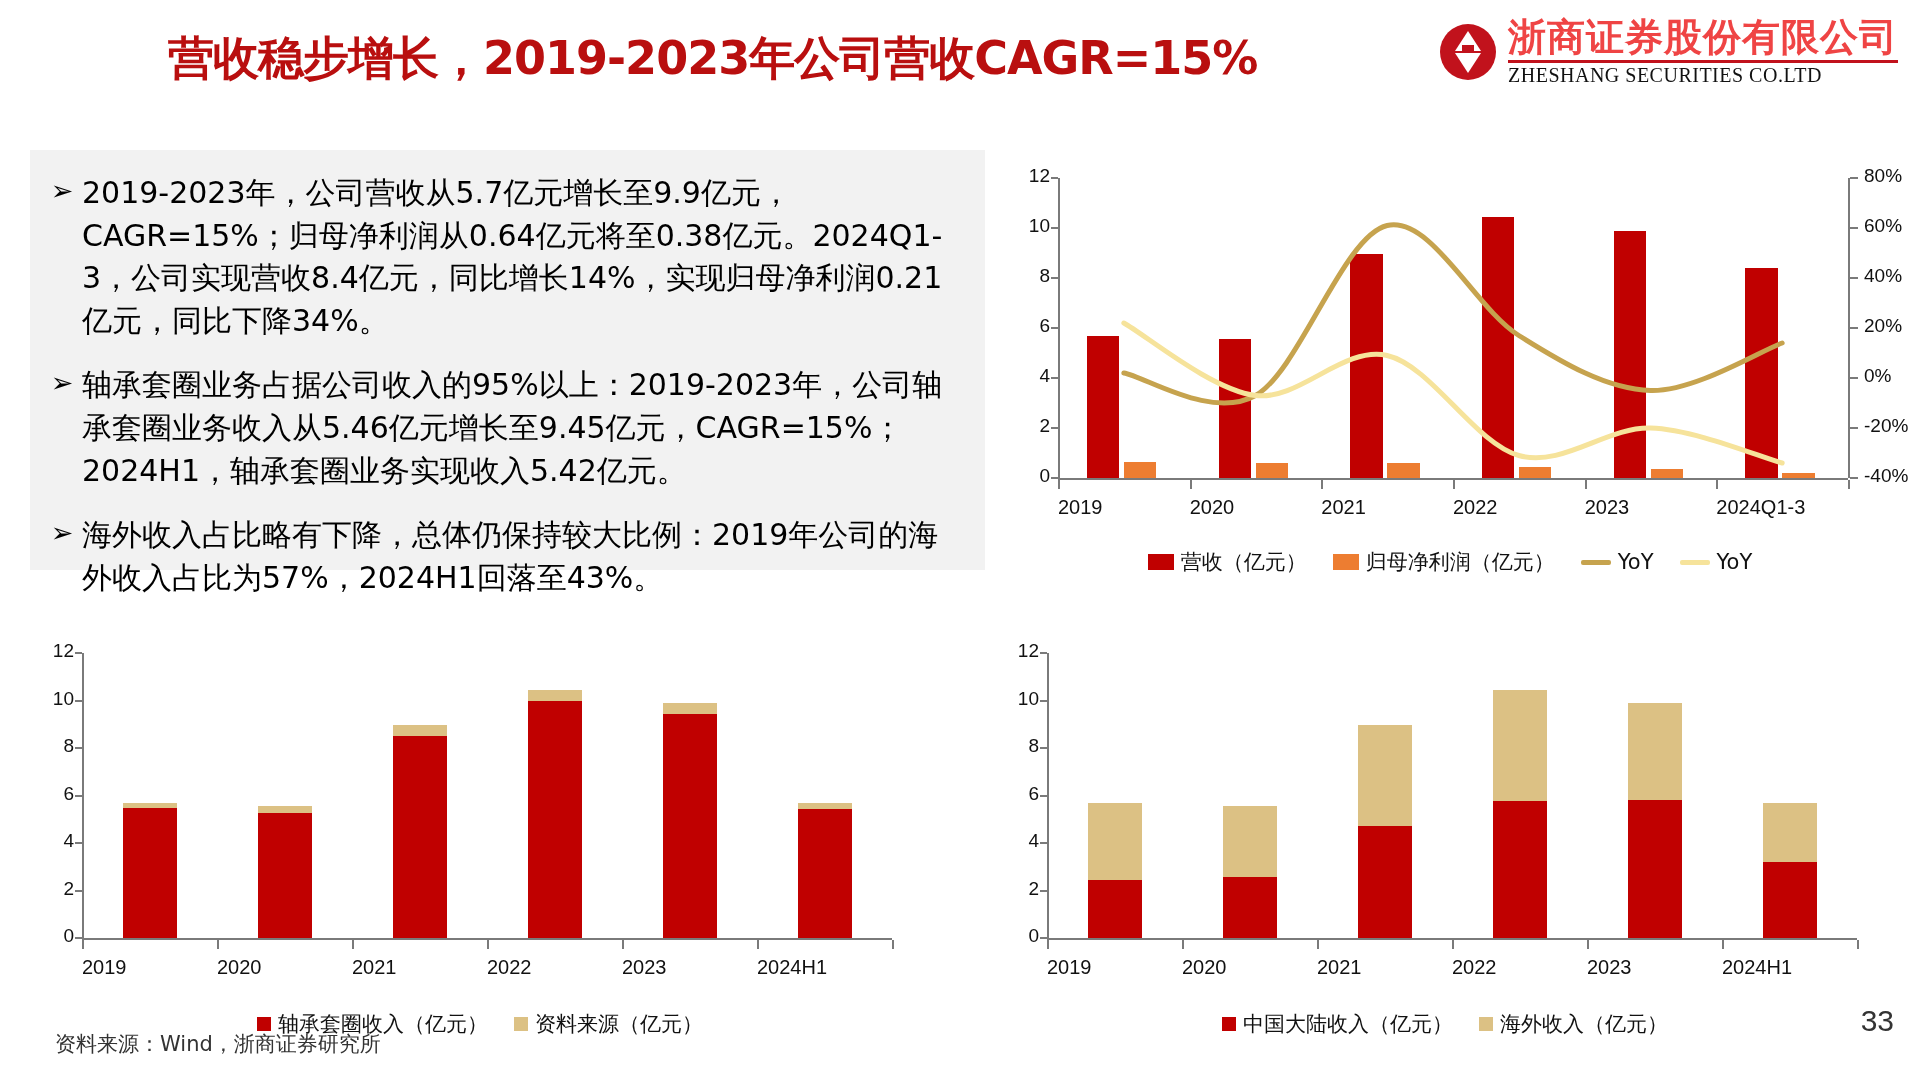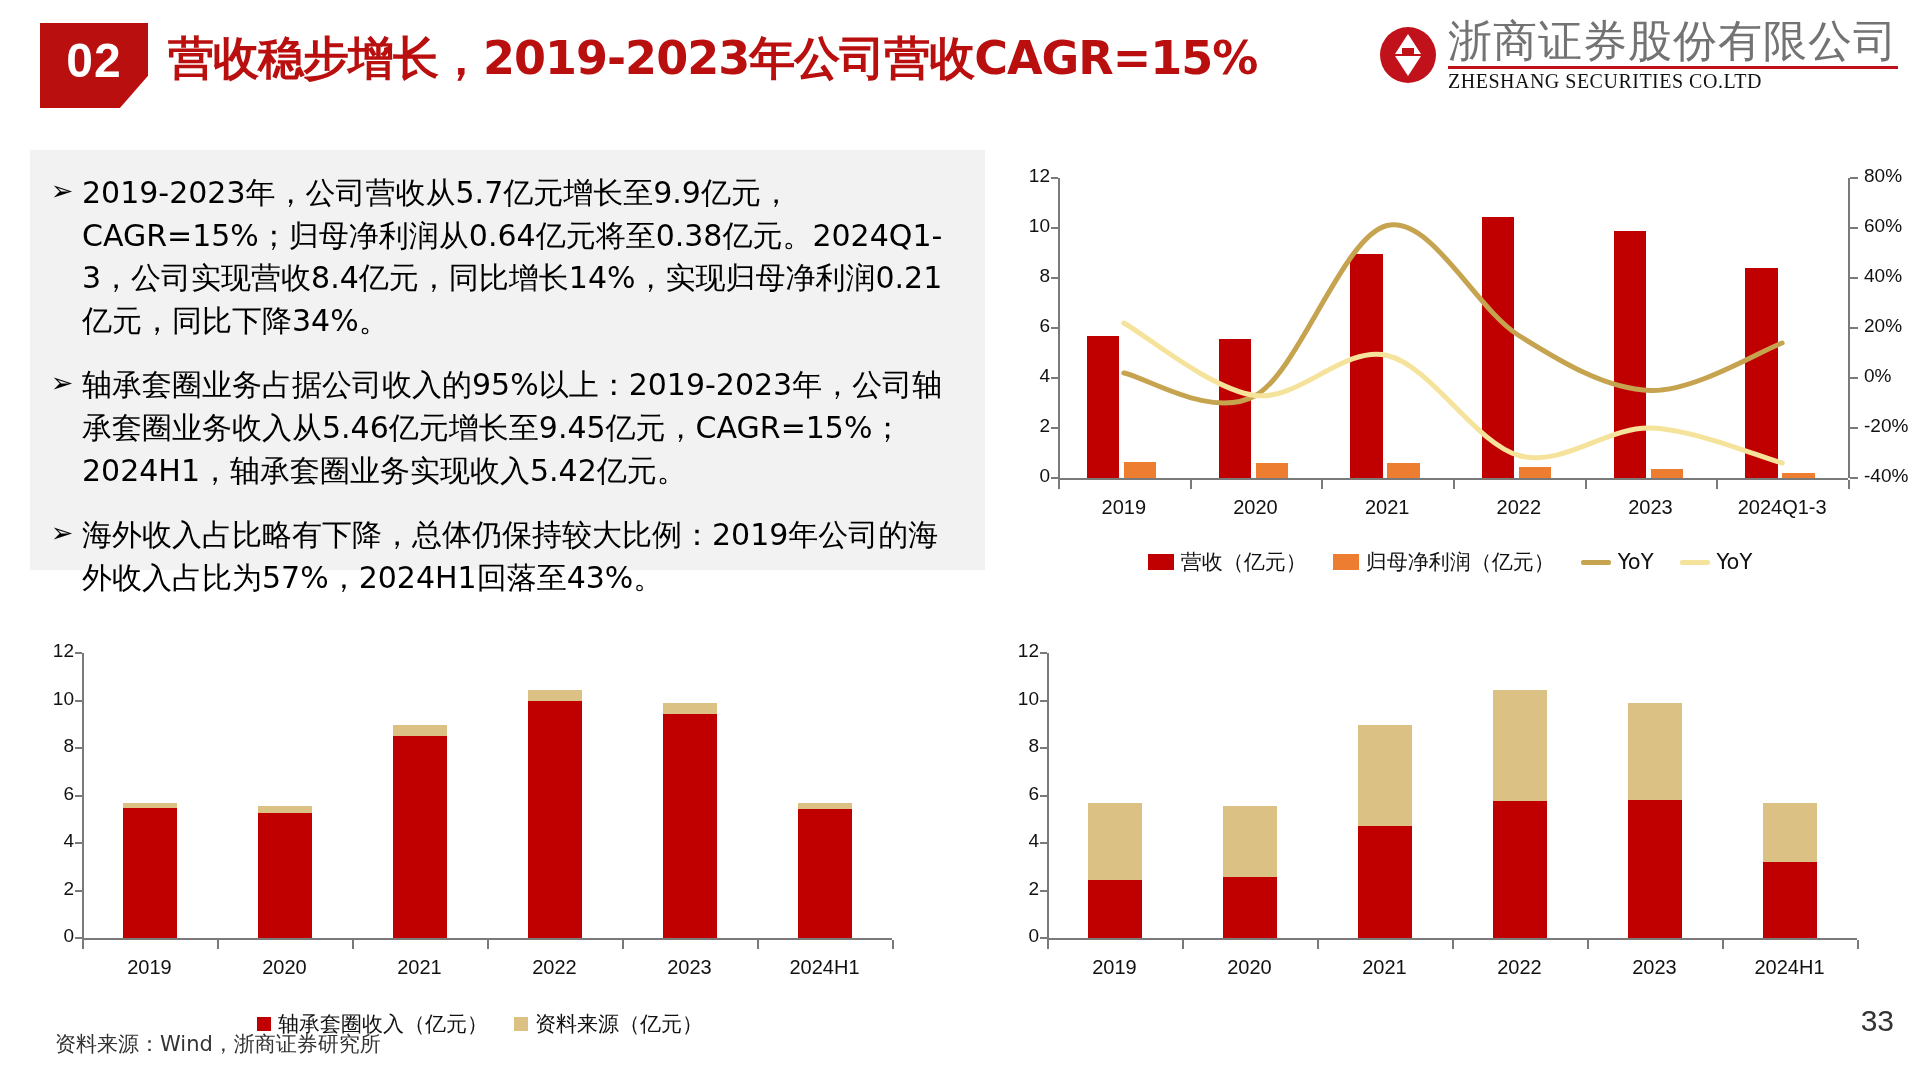--- a/index.html
+++ b/index.html
@@ -45,21 +45,21 @@
     content:"";position:absolute;left:50%;bottom:7px;transform:translateX(-50%);
     width:0;height:0;border-left:13px solid transparent;border-right:13px solid transparent;
     border-top:20px solid #fff;
   }
   .logo-mark i{
     position:absolute;left:50%;top:50%;transform:translate(-50%,-50%);
     width:12px;height:14px;background:#C1121C;display:block;
   }
   .logo-text{display:flex;flex-direction:column;align-items:stretch;}
   .logo-cn{
-    font-size:44px;font-weight:normal;color:#737373;letter-spacing:1px;line-height:1.05;
+    font-size:38px;font-weight:bold;color:#ef4444;letter-spacing:1px;line-height:1.05;
     font-family:"DejaVu Sans","Liberation Sans",sans-serif;
   }
   .logo-rule{height:3px;background:#C1121C;margin:2px 0 1px;}
   .logo-en{
     font-size:20px;color:#111;letter-spacing:.5px;line-height:1.1;
     font-family:"Liberation Serif","DejaVu Serif",serif;
   }
 
   
   .text-panel{
@@ -85,21 +85,21 @@
   }
   .plot{position:relative;}
   .axis-line{position:absolute;background:#7a7a7a;}
   .tick{position:absolute;background:#7a7a7a;}
   .ytick-label{
     position:absolute;font-size:19px;color:#111;text-align:right;
     font-family:"Liberation Sans",sans-serif;white-space:nowrap;
   }
   .ytick-label.right{text-align:left;}
   .xtick-label{
-    position:absolute;font-size:20px;color:#111;text-align:center;
+    position:absolute;font-size:20px;color:#111;text-align:left;
     font-family:"Liberation Sans",sans-serif;white-space:nowrap;
   }
   .bar{position:absolute;}
   .legend{
     position:absolute;display:flex;align-items:center;justify-content:center;
     gap:26px;width:100%;
   }
   .leg-item{display:flex;align-items:center;gap:7px;font-size:21px;color:#111;
     font-family:"DejaVu Sans","Liberation Sans",sans-serif;white-space:nowrap;}
   .leg-swatch{width:26px;height:16px;display:inline-block;}
@@ -114,23 +114,20 @@
     position:absolute;left:55px;bottom:22px;font-size:21px;color:#333;
     font-family:"DejaVu Sans","Liberation Sans",sans-serif;
   }
 </style>
 </head>
 <body>
 
 <div class="slide">
 
   <div class="header">
-    <div class="num-badge">
-      <span>02</span>
-    </div>
     <div class="head-title">营收稳步增长，2019-2023年公司营收CAGR=15%</div>
 
     <div class="logo">
       <div class="logo-mark">
           <i></i>
         </div>
       <div class="logo-text">
         <div class="logo-cn">浙商证券股份有限公司</div>
         <div class="logo-rule"></div>
         <div class="logo-en">ZHESHANG SECURITIES CO.LTD</div>
@@ -335,17 +332,27 @@
         <div class="bar" style="left: 175.5px; top: 153.188px; width: 54px; height: 70.775px; background: rgb(220, 193, 132);"></div>
         <div class="bar" style="left: 310.5px; top: 173.375px; width: 54px; height: 111.625px; background: rgb(192, 0, 0);"></div>
         <div class="bar" style="left: 310.5px; top: 72.4375px; width: 54px; height: 100.937px; background: rgb(220, 193, 132);"></div>
         <div class="bar" style="left: 445.5px; top: 148.438px; width: 54px; height: 136.562px; background: rgb(192, 0, 0);"></div>
         <div class="bar" style="left: 445.5px; top: 36.8125px; width: 54px; height: 111.625px; background: rgb(220, 193, 132);"></div>
         <div class="bar" style="left: 580.5px; top: 146.775px; width: 54px; height: 138.225px; background: rgb(192, 0, 0);"></div>
         <div class="bar" style="left: 580.5px; top: 49.875px; width: 54px; height: 96.9px; background: rgb(220, 193, 132);"></div>
         <div class="bar" style="left: 715.5px; top: 209px; width: 54px; height: 76px; background: rgb(192, 0, 0);"></div>
         <div class="bar" style="left: 715.5px; top: 150.338px; width: 54px; height: 58.6625px; background: rgb(220, 193, 132);"></div>
       </div>
+    <div class="legend" id="legend3" style="left:0;top:405px;">
+        <div class="leg-item">
+          <span class="leg-swatch sm" style="background: rgb(192, 0, 0);"></span>
+          <span>中国大陆收入（亿元）</span>
+        </div>
+        <div class="leg-item">
+          <span class="leg-swatch sm" style="background: rgb(220, 193, 132);"></span>
+          <span>海外收入（亿元）</span>
+        </div>
+      </div>
   </div>
 
   <div class="source">资料来源：Wind，浙商证券研究所</div>
   <div class="page-num">33</div>
 </div>
 
 </body></html>

